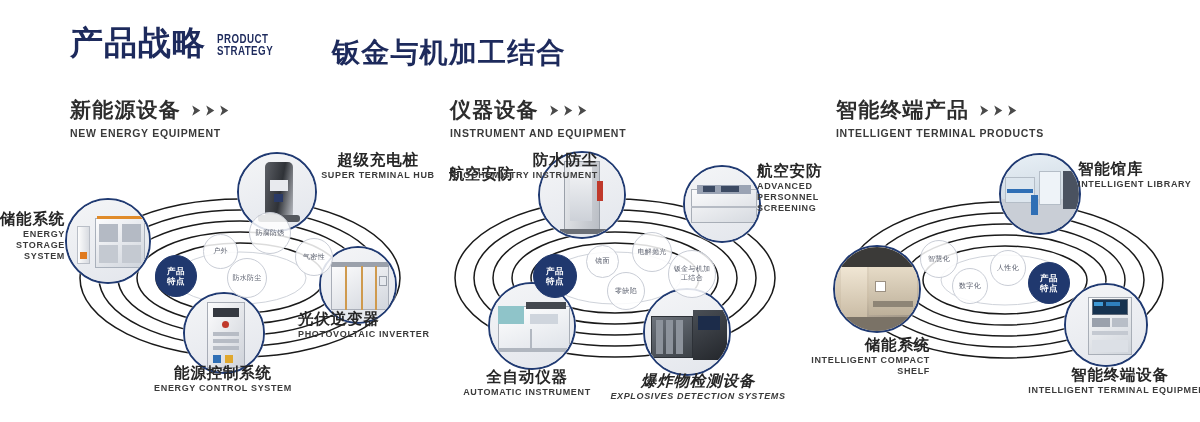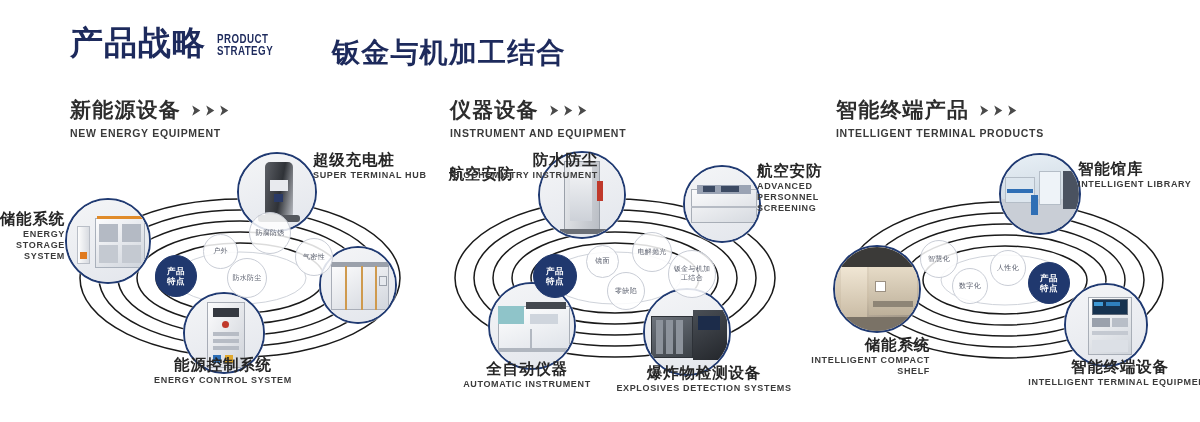--- a/index.html
+++ b/index.html
@@ -59,21 +59,21 @@
   .nlabel { position:absolute; }
   .nlabel .cn {
     font-size: 15.5px; font-weight:700; color:#262626; letter-spacing:.8px;
     line-height:1.12; white-space:nowrap;
   }
   .nlabel .en {
     font-size: 9px; font-weight:700; color:#3b3b3b; letter-spacing:.65px;
     line-height:1.18; margin-top:2px; white-space:nowrap;
   }
   .nlabel.right { text-align:right; }
-  .nlabel.center { text-align:center; }
+  .nlabel.center { text-align:center;margin-top:8px; }
 
   
   .bub {
     position:absolute; border-radius:50%;
     border:1px solid #c9cdd6; background:rgba(255,255,255,.85);
     display:flex; align-items:center; justify-content:center;
     text-align:center; color:#5d6270;
     font-size: 7px; line-height:1.22; letter-spacing:.3px; font-weight:400;
     padding:2px;
   }
@@ -165,33 +165,37 @@
       <div class="en" style="white-space:normal;">ENERGY STORAGE SYSTEM</div>
     </div>
 
     <div class="node" style="left:182px; top:2px; width:80px; height:80px;">
       <div class="ph bg-soft"></div>
       <div class="dev" style="left:26px; top:8px; width:28px; height:54px; background:linear-gradient(100deg,#5d6066,#2f3237 55%,#b9bcc2); border-radius:5px 5px 2px 2px;"></div>
       <div class="dev" style="left:31px; top:26px; width:18px; height:11px; background:#e8eaee;"></div>
       <div class="dev" style="left:35px; top:40px; width:9px; height:8px; background:#2a3a66;"></div>
       <div class="dev" style="left:19px; top:61px; width:42px; height:7px; background:#55585e; border-radius:3px;"></div>
     </div>
-    <div class="nlabel" style="left:258px; top:1px; width:130px;">
+    <div class="nlabel" style="left:258px; top:1px; width:130px;text-align:center;">
       <div class="cn">超级充电桩</div>
       <div class="en">SUPER TERMINAL HUB</div>
     </div>
 
     <div class="node" style="left:264px; top:96px; width:78px; height:78px;">
       <div class="ph bg-soft"></div>
       <div class="dev" style="left:10px; top:18px; width:58px; height:44px; background:linear-gradient(150deg,#fbfbfc,#d2d6dd); border:1px solid #a9aeb8;"></div>
       <div class="dev" style="left:10px; top:14px; width:58px; height:5px; background:#9ba1ab;"></div>
       <div class="dev" style="left:24px; top:18px; width:2px; height:44px; background:#cf9a4e;"></div>
       <div class="dev" style="left:40px; top:18px; width:2px; height:44px; background:#cf9a4e;"></div>
       <div class="dev" style="left:54px; top:18px; width:2px; height:44px; background:#cf9a4e;"></div>
       <div class="dev" style="left:58px; top:28px; width:8px; height:10px; background:#e6e9ee; border:1px solid #9aa0aa;"></div>
+    </div>
+    <div class="nlabel" style="left:243px; top:160px; width:150px;">
+      <div class="cn">光伏逆变器</div>
+      <div class="en">PHOTOVOLTAIC INVERTER</div>
     </div>
 
     <div class="node" style="left:128px; top:142px; width:82px; height:82px;">
       <div class="ph bg-soft"></div>
       <div class="dev" style="left:22px; top:8px; width:38px; height:66px; background:linear-gradient(120deg,#fcfcfd,#cfd3da); border:1px solid #a7acb6;"></div>
       <div class="dev" style="left:28px; top:14px; width:26px; height:9px; background:#343840;"></div>
       <div class="dev" style="left:37px; top:27px; width:7px; height:7px; border-radius:50%; background:#c0392b;"></div>
       <div class="dev" style="left:28px; top:38px; width:26px; height:4px; background:#b7bcc5;"></div>
       <div class="dev" style="left:28px; top:45px; width:26px; height:4px; background:#b7bcc5;"></div>
       <div class="dev" style="left:28px; top:52px; width:26px; height:4px; background:#b7bcc5;"></div>
@@ -270,21 +274,21 @@
 
     <div class="node" style="left:213px; top:138px; width:88px; height:88px;">
       <div class="ph bg-soft"></div>
       <div class="dev" style="left:6px; top:26px; width:42px; height:42px; background:linear-gradient(150deg,#6d737c,#3c4147); border:1px solid #2d3137;"></div>
       <div class="dev" style="left:11px; top:30px; width:7px; height:34px; background:#8d939c;"></div>
       <div class="dev" style="left:21px; top:30px; width:7px; height:34px; background:#8d939c;"></div>
       <div class="dev" style="left:31px; top:30px; width:7px; height:34px; background:#8d939c;"></div>
       <div class="dev" style="left:48px; top:20px; width:34px; height:50px; background:linear-gradient(150deg,#4a4f56,#23262b);"></div>
       <div class="dev" style="left:53px; top:26px; width:22px; height:14px; background:#1c2c4a;"></div>
     </div>
-    <div class="nlabel center" style="left:174px; top:214px; width:200px;">
+    <div class="nlabel center" style="left:168px; top:214px; width:200px;font-style:italic;">
       <div class="cn">爆炸物检测设备</div>
       <div class="en">EXPLOSIVES DETECTION SYSTEMS</div>
     </div>
 
     <div class="bub core" style="left:103px; top:104px; width:44px; height:44px; flex-direction:column;">
       <span>产品</span>
       <span>特点</span>
     </div>
     <div class="bub" style="left:156px; top:95px; width:33px; height:33px;">镜面</div>
     <div class="bub" style="left:202px; top:82px; width:40px; height:40px;">电解抛光</div>

